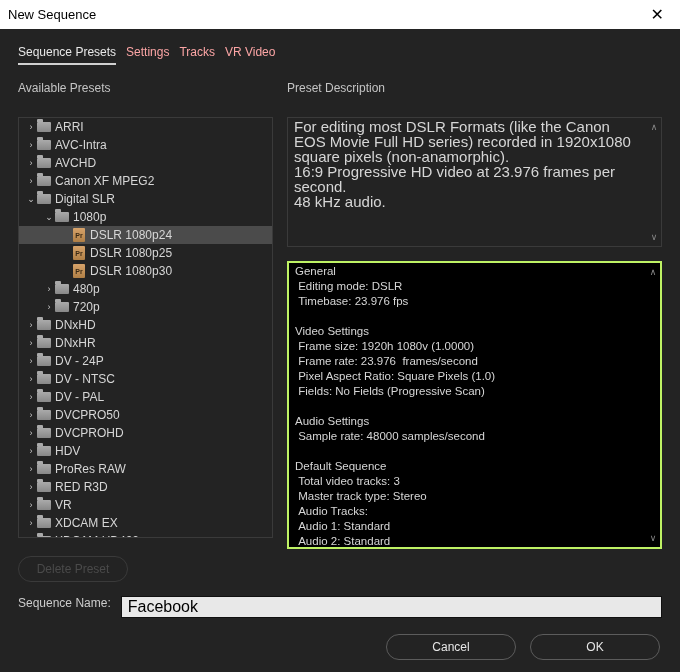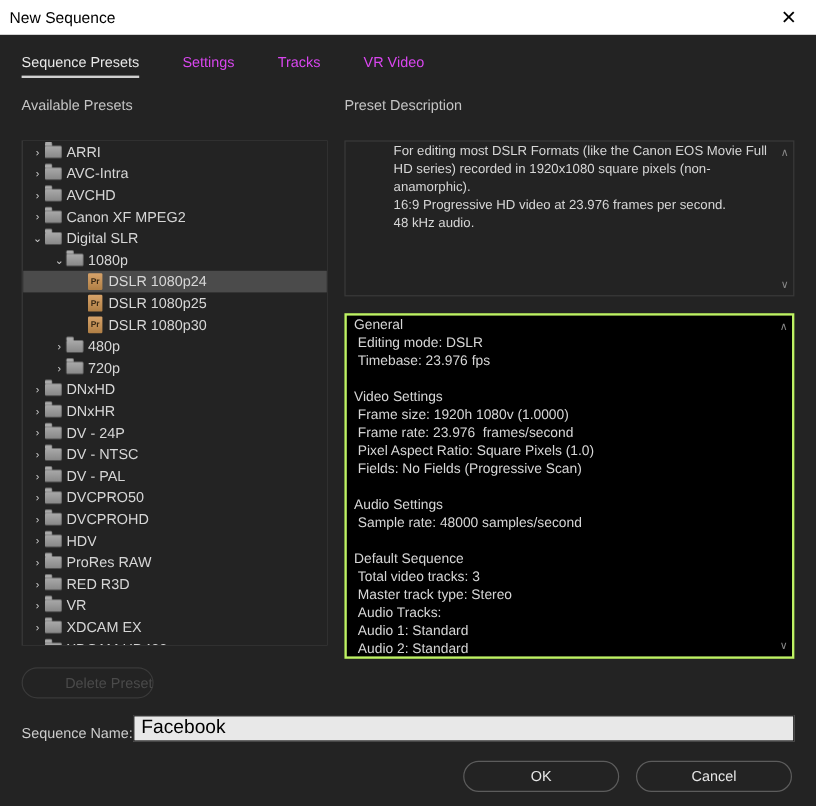--- a/index.html
+++ b/index.html
@@ -1,43 +1,43 @@
 <!DOCTYPE html>
 <html><head>
 <meta charset="utf-8">
 <style>
   * { box-sizing: border-box; margin: 0; padding: 0; font-family: "Segoe UI", Arial, sans-serif; }
   body { background: #232323; width: 680px; height: 672px; overflow: hidden; color: #ccc; font-size: 12px; }
   .dialog { width: 680px; height: 672px; display: flex; flex-direction: column; }
   .titlebar { background: #fff; height: 30px; display: flex; align-items: center; justify-content: space-between; padding: 0 10px 0 8px; color: #000; font-size: 13px; text-align: center; }
   .titlebar .close { font-size: 16px; cursor: pointer; padding: 0 6px; }
-  .tabs { display: flex; gap: 36px; padding: 16px 18px 8px 18px; font-size: 12px; }
-  .tab { color: #d946ef; cursor: pointer; padding-bottom: 4px; }
+  .tabs { display: flex; gap: 10px; padding: 16px 18px 8px 18px; font-size: 12px; }
+  .tab { color: #fca5a5; cursor: pointer; padding-bottom: 4px; }
   .tab.active { color: #e8e8e8; border-bottom: 2px solid #d0d0d0; }
   .content { display: flex; flex: 1 1 auto; padding: 8px 18px 0 18px; gap: 14px; min-height: 0; }
   .leftcol { display: flex; flex-direction: column; width: 255px; }
   .section-label { color: #c4c4c4; font-size: 12px; margin-bottom: 22px; }
   .tree-panel { flex: 1; border: 1px solid #3a3a3a; background: #232323; overflow-y: auto; overflow-x: hidden; font-size: 12px; min-height: 0; max-height: 440px; }
   .tree-row { display: flex; align-items: center; height: 18px; cursor: pointer; color: #d6d6d6; }
   .tree-row.selected { background: #4b4b4b; }
   .chev { width: 12px; text-align: center; font-size: 9px; color: #ccc; }
   .folder-icon { width: 14px; height: 10px; background: linear-gradient(#aaa,#888); border-radius: 1px; margin-right: 4px; position: relative; }
   .folder-icon::before { content:""; position:absolute; top:-3px; left:0; width:6px; height:3px; background:#aaa; border-radius:1px 1px 0 0;}
   .preset-icon { width: 12px; height: 14px; background: linear-gradient(#d7a36a,#b07f45); border-radius: 1px; margin-right: 5px; display:flex; align-items:center; justify-content:center; font-size:7px; color:#3b2a15; font-weight:bold;}
   .preset-icon::after{content:"Pr";}
   .tree-label { white-space: nowrap; overflow: hidden; text-overflow: ellipsis; }
-  .delete-btn { margin-top: 18px; width: 110px; height: 26px; border-radius: 13px; border: 1px solid #3a3a3a; background: transparent; color: #4a4a4a; font-size: 12px; cursor: default; text-align:right; line-height:24px;}
+  .delete-btn { margin-top: 18px; width: 110px; height: 26px; border-radius: 13px; border: 1px solid #3a3a3a; background: transparent; color: #4a4a4a; font-size: 12px; cursor: default; text-align:center; line-height:24px;}
   .rightcol { display: flex; flex-direction: column; flex: 1; min-width: 0; }
   .desc-box { border: 1px solid #3a3a3a; background: #232323; height: 130px; position:relative; margin-bottom: 14px; }
-  .desc-content { position:absolute; inset:1px 16px 1px 6px; color: #d6d6d6; font-size: 11px; line-height: 15px; white-space: pre-wrap; overflow:hidden;margin-left:34px;}
+  .desc-content { position:absolute; inset:1px 16px 1px 6px; color: #d6d6d6; font-size: 15px; line-height: 15px; white-space: pre-wrap; overflow:hidden;}
   .details-box { border: 2px solid #bef264; background: #000000; flex:1; position:relative; min-height: 0; max-height: 288px;}
   .details-content { position:absolute; inset:1px 16px 1px 6px; color: #d6d6d6; font-size: 11.5px; line-height: 15px; white-space: pre-wrap; overflow:hidden;}
   .scroll-hint { position:absolute; right:2px; top:4px; width:10px; font-size:9px; color:#888; text-align:center;}
   .scroll-hint.bot{top:auto; bottom:4px;}
-  .name-row { display:flex; align-items:flex-end; padding: 14px 18px 0 18px; }
+  .name-row { display:flex; align-items:flex-start; padding: 14px 18px 0 18px; gap:10px;}
   .name-input { flex:1; height:22px; background:#e8e8e8; border:1px solid #111; color:#000; font-size:16px; padding:0 6px;}
   .btn-row { display:flex; justify-content:flex-end; padding: 16px 20px 12px 0; gap:14px;}
   .btn { width:130px; height:26px; border-radius:13px; border:1px solid #5c5c5c; background:transparent; color:#e6e6e6; font-size:12px; cursor:pointer; text-align:center; line-height:24px;}
   
   .tree-panel::-webkit-scrollbar{width:12px;background:#232323;}
   .tree-panel::-webkit-scrollbar-thumb{background:#3f3f3f;}
 </style>
 </head>
 <body>
 
@@ -218,17 +218,17 @@
       </div>
     </div>
   </div>
 
   <div class="name-row">
     <span>Sequence Name:</span>
     <input class="name-input" type="text" value="Facebook" style="">
   </div>
 
   <div class="btn-row">
+    <div class="btn">Cancel</div>
     <div class="btn">OK</div>
-    <div class="btn">Cancel</div>
   </div>
 
 </div>
 
 </body></html>

